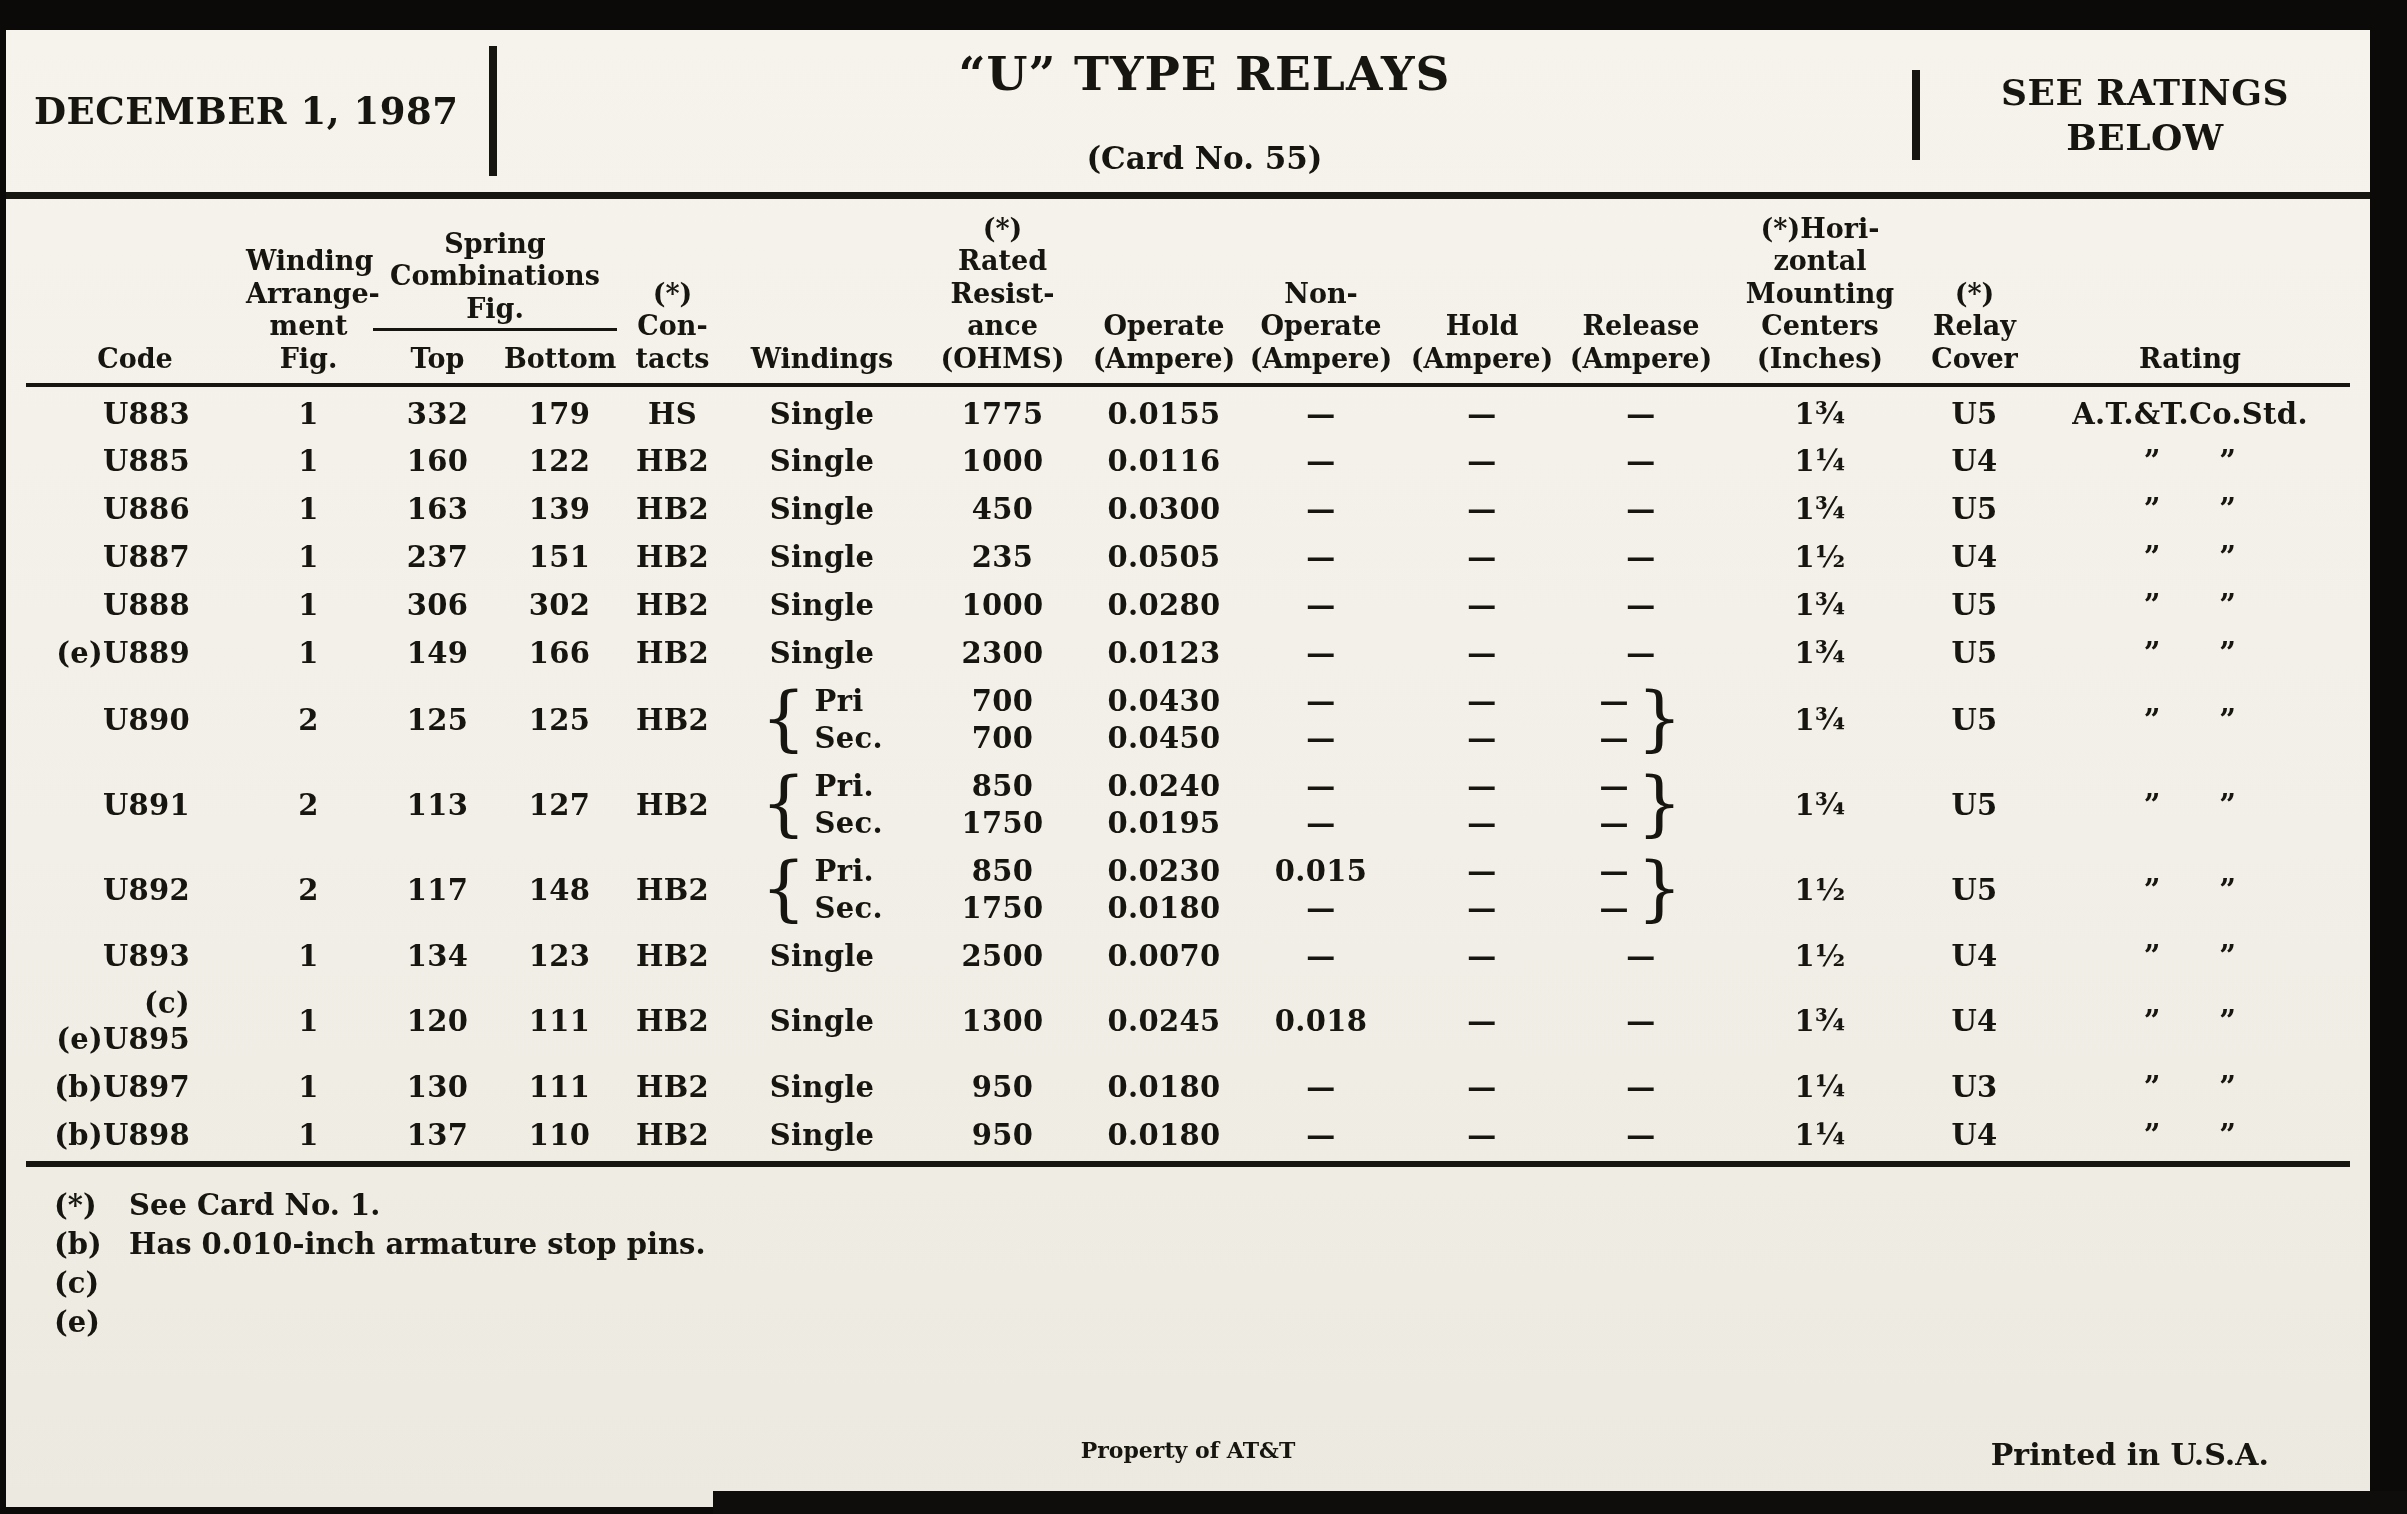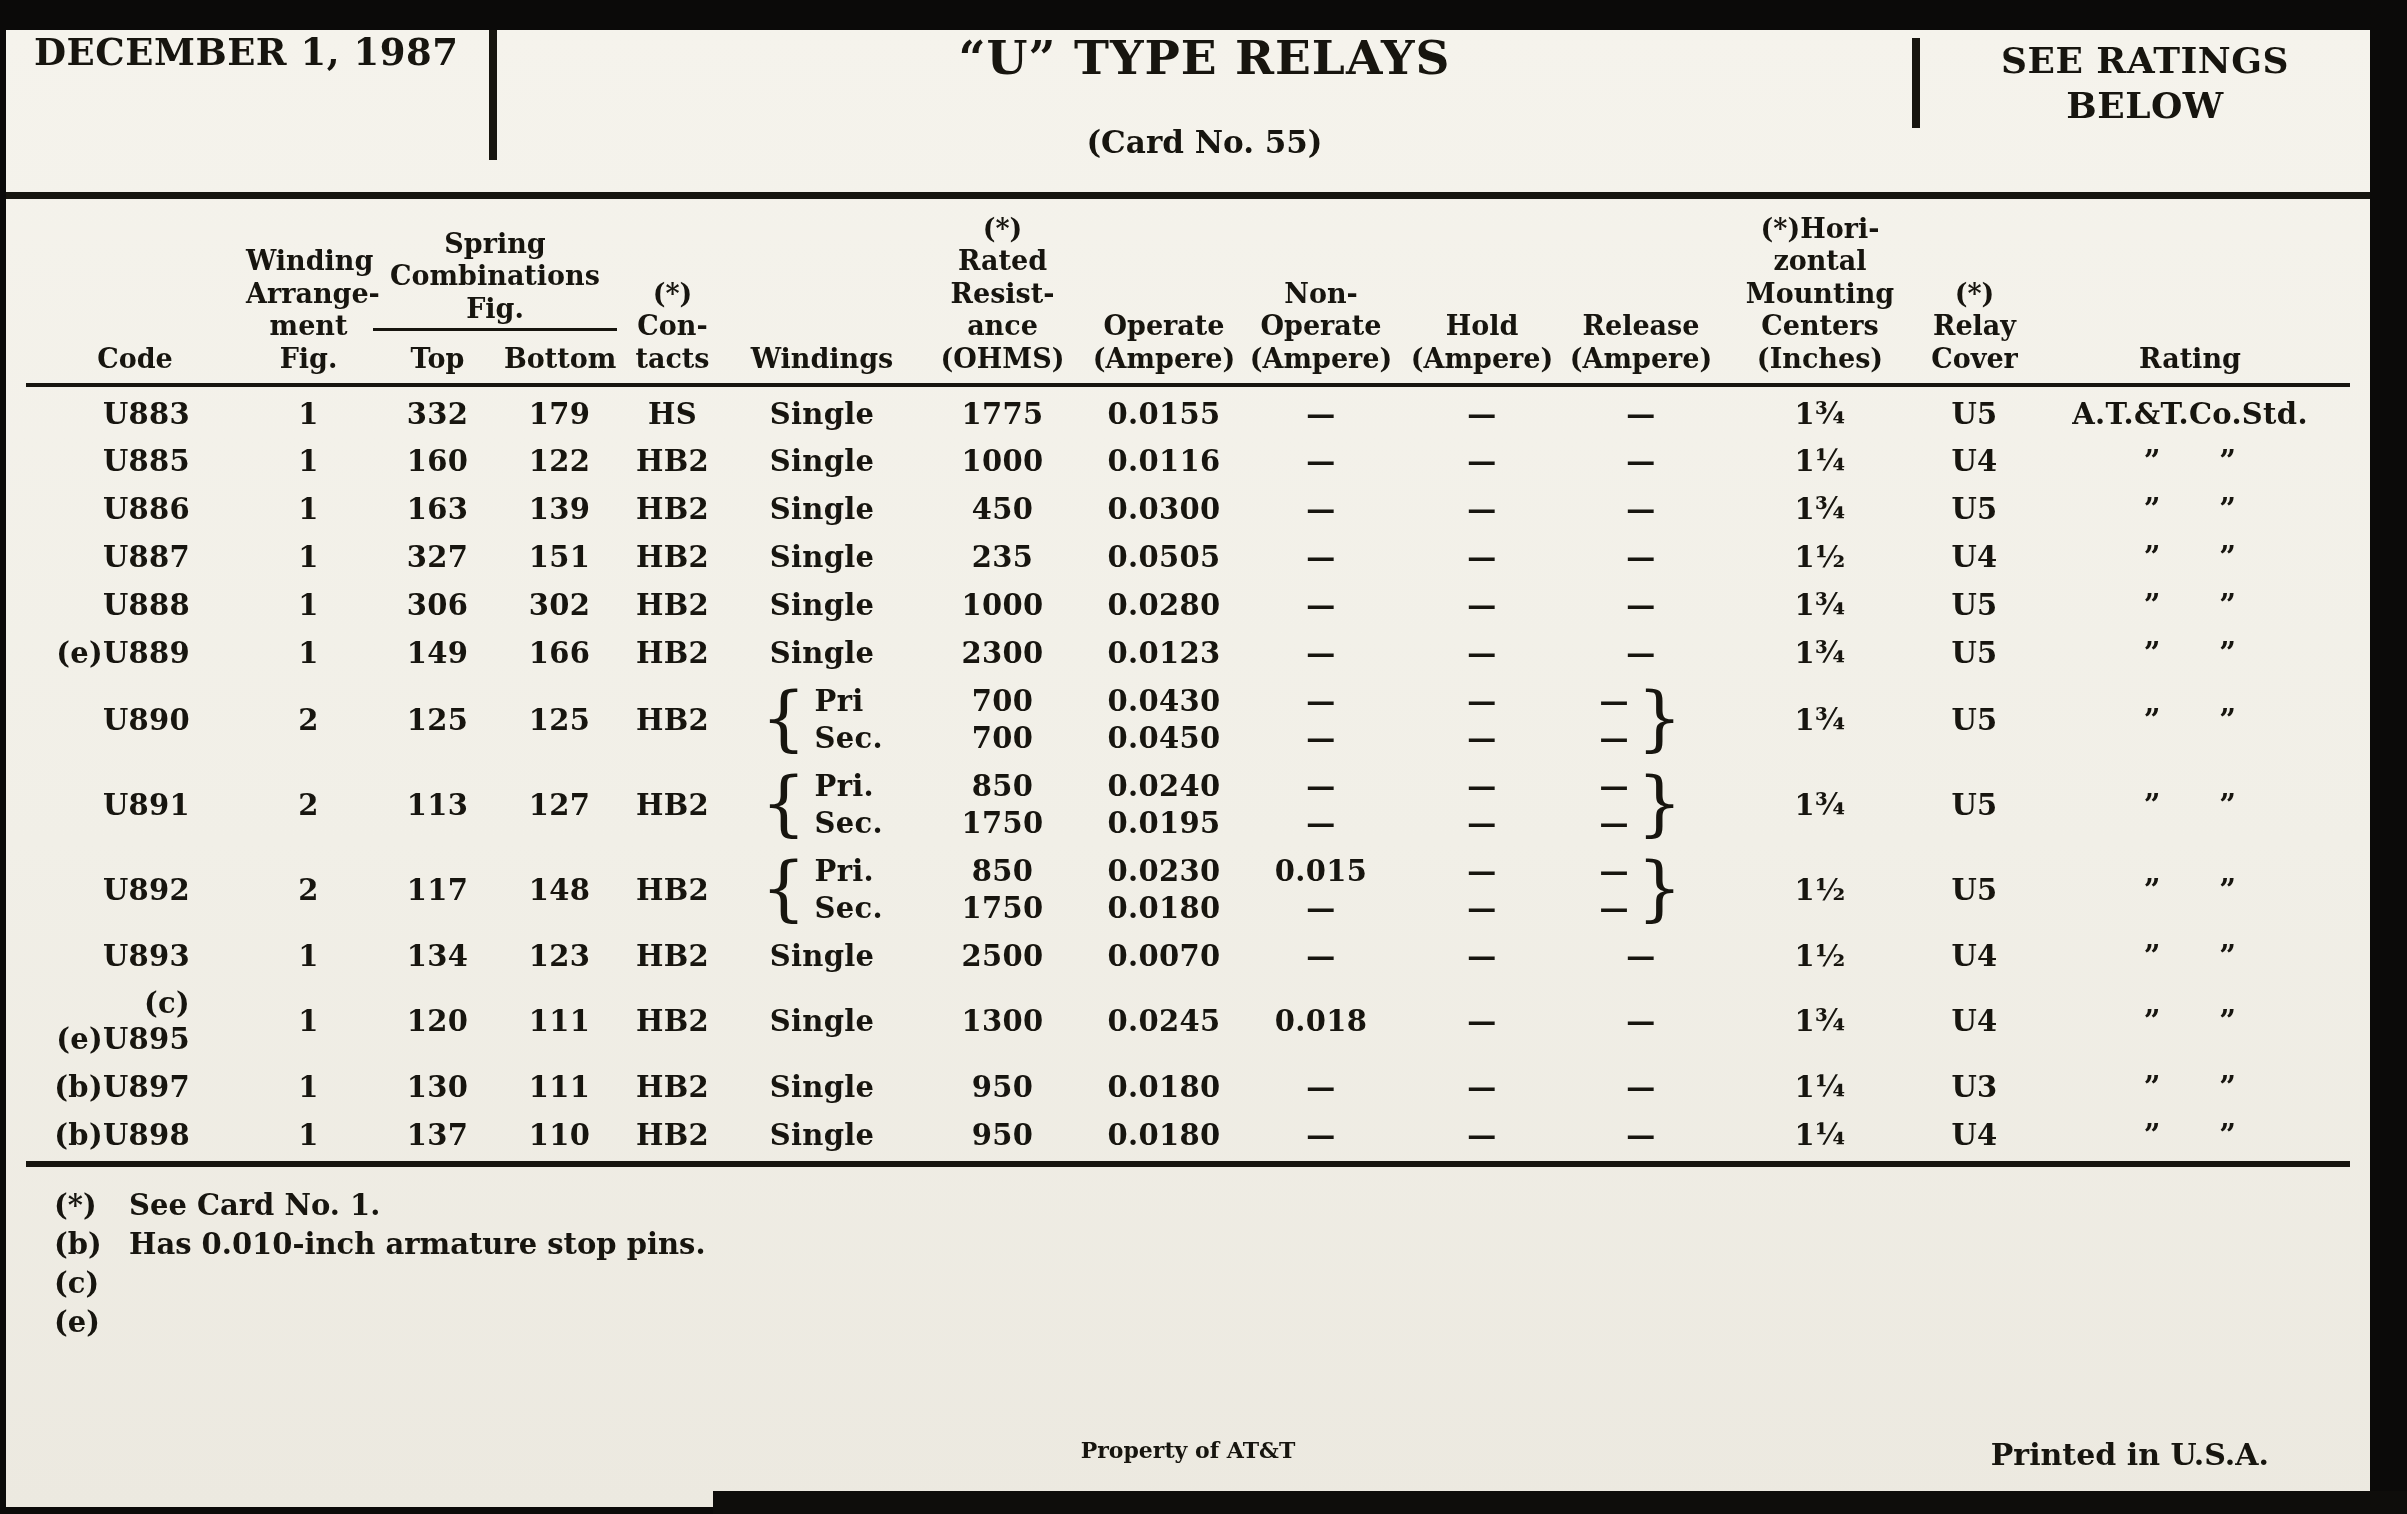--- a/index.html
+++ b/index.html
@@ -9,21 +9,21 @@
 
   .paper {
     position:absolute; left:6px; top:30px; right:38px; bottom:8px;
     background:linear-gradient(180deg,#f5f3ec 0%,#f1efe7 55%,#ece9e0 100%);
     color:#17150f;
   }
 
   .strip-bottom { position:absolute; left:713px; right:0; bottom:0; height:24px; background:#0e0d0b; }
 
   
-  .header { display:flex; align-items:flex-start; height:162px; border-bottom:7px solid #17150f; }
+  .header { display:flex; align-items:center; height:162px; border-bottom:7px solid #17150f; }
   .h-date {
     width:455px; display:flex; align-items:center; padding-left:28px;
     font-size:37px; font-weight:bold; letter-spacing:0.5px;
   }
   .h-center {
     flex:1; border-left:8px solid #17150f;
     display:flex; flex-direction:column; justify-content:center; align-items:center;gap:37px;
   }
   .h-title { font-size:47px; font-weight:bold; letter-spacing:1px; }
   .h-sub { font-size:31px; font-weight:bold; margin-top:2px; }
@@ -175,21 +175,21 @@
               <td class="td-non_operate">—</td>
               <td class="td-hold">—</td>
               <td class="td-release">—</td>
               <td class="td-mounting">1¾</td>
               <td class="td-cover">U5</td>
               <td class="td-rating">”  ”</td>
             </tr>
             <tr class="single">
               <td class="td-code">U887</td>
               <td class="td-winding_fig">1</td>
-              <td class="td-spring_top">327</td>
+              <td class="td-spring_top">237</td>
               <td class="td-spring_bottom">151</td>
               <td class="td-contacts">HB2</td>
               <td class="td-windings">Single</td>
               <td class="td-resistance">235</td>
               <td class="td-operate">0.0505</td>
               <td class="td-non_operate">—</td>
               <td class="td-hold">—</td>
               <td class="td-release">—</td>
               <td class="td-mounting">1½</td>
               <td class="td-cover">U4</td>

